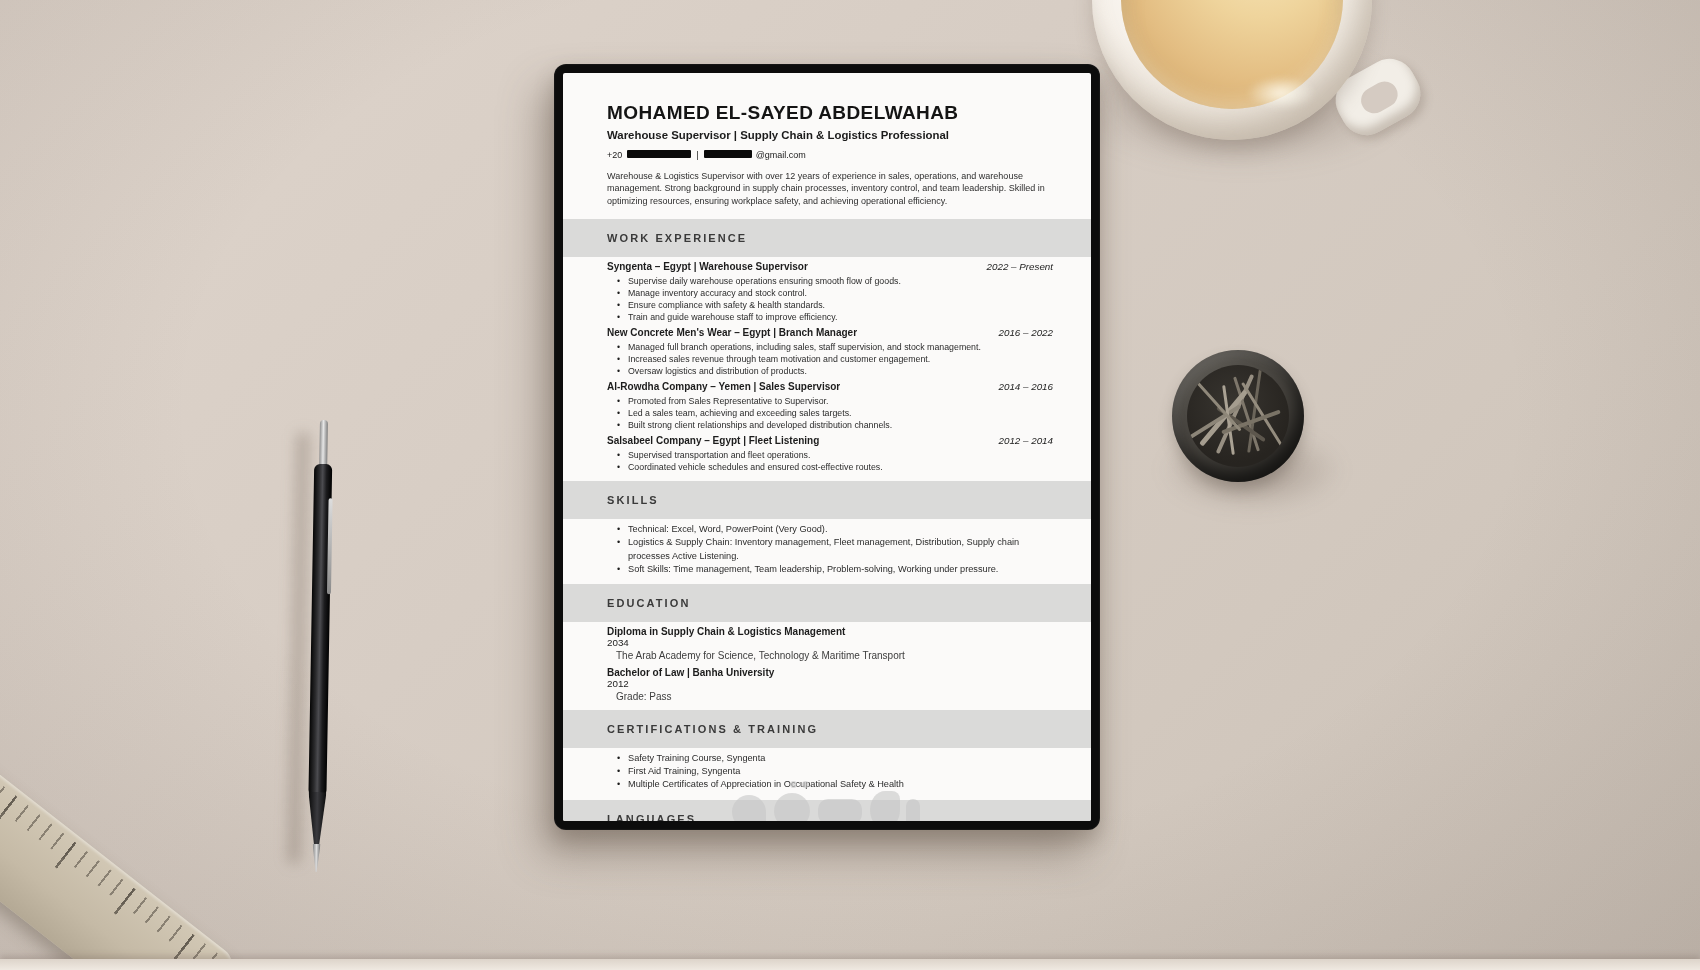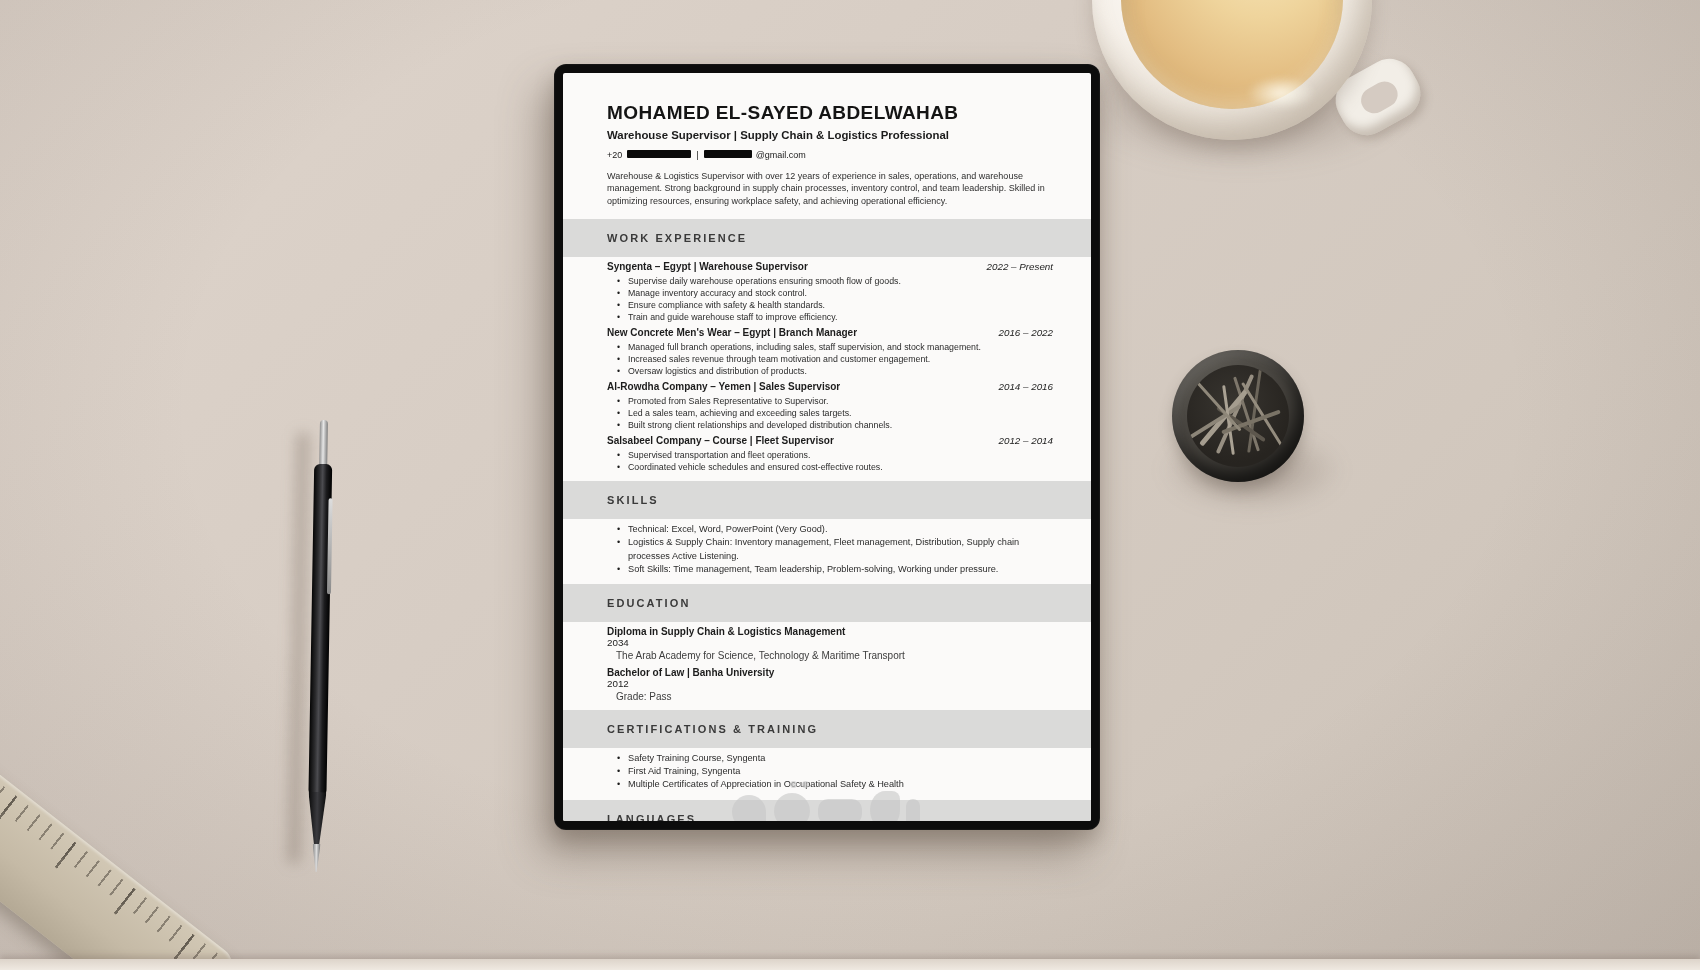--- a/index.html
+++ b/index.html
@@ -227,21 +227,21 @@
         </div>
         <ul>
           <li>Promoted from Sales Representative to Supervisor.</li>
           <li>Led a sales team, achieving and exceeding sales targets.</li>
           <li>Built strong client relationships and developed distribution channels.</li>
         </ul>
       </div>
 
       <div class="pad">
         <div class="job-head">
-          <span class="role">Salsabeel Company – Course | Fleet Supervisor</span>
+          <span class="role">Salsabeel Company – Egypt | Fleet Listening</span>
           <span class="dates">2012 – 2014</span>
         </div>
         <ul>
           <li>Supervised transportation and fleet operations.</li>
           <li>Coordinated vehicle schedules and ensured cost-effective routes.</li>
         </ul>
       </div>
 
       <div class="band mt">
         <span>SKILLS</span>

